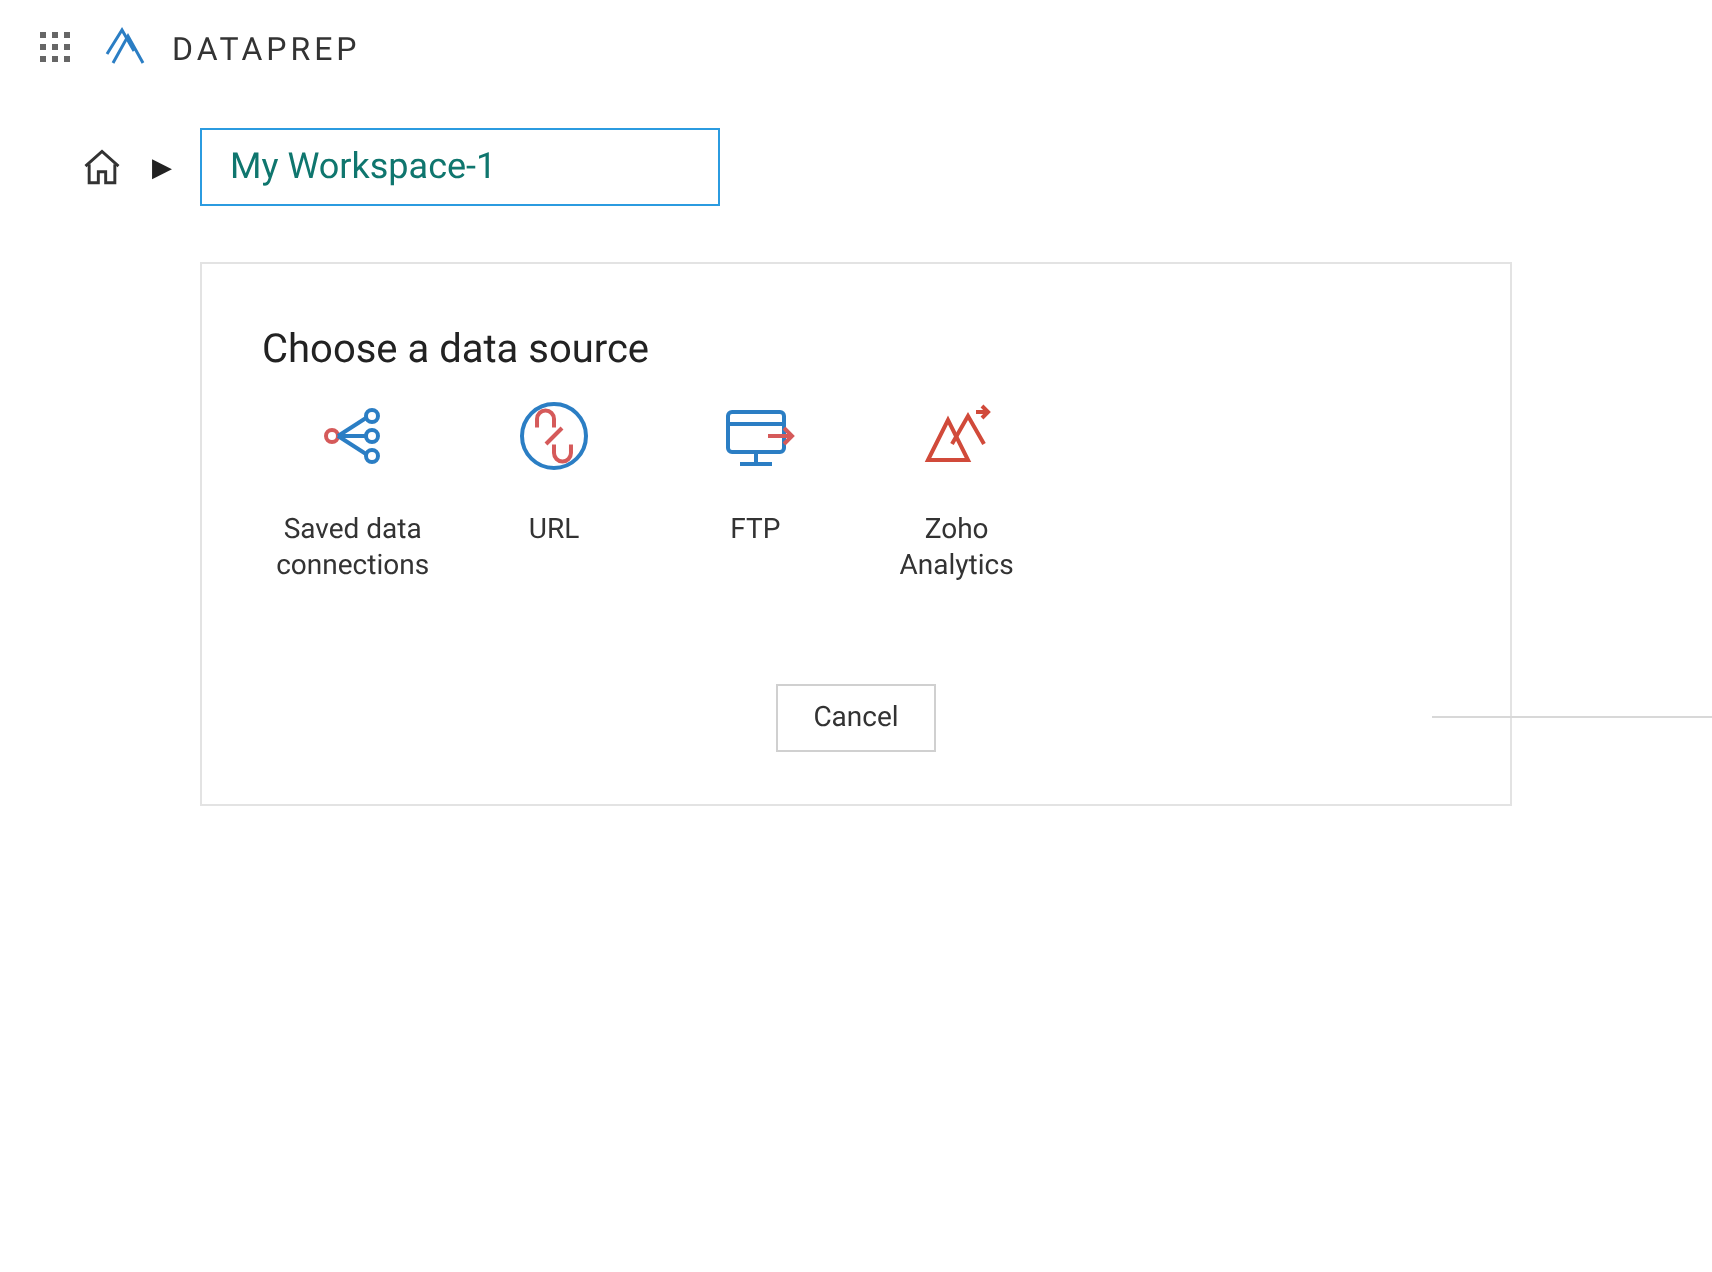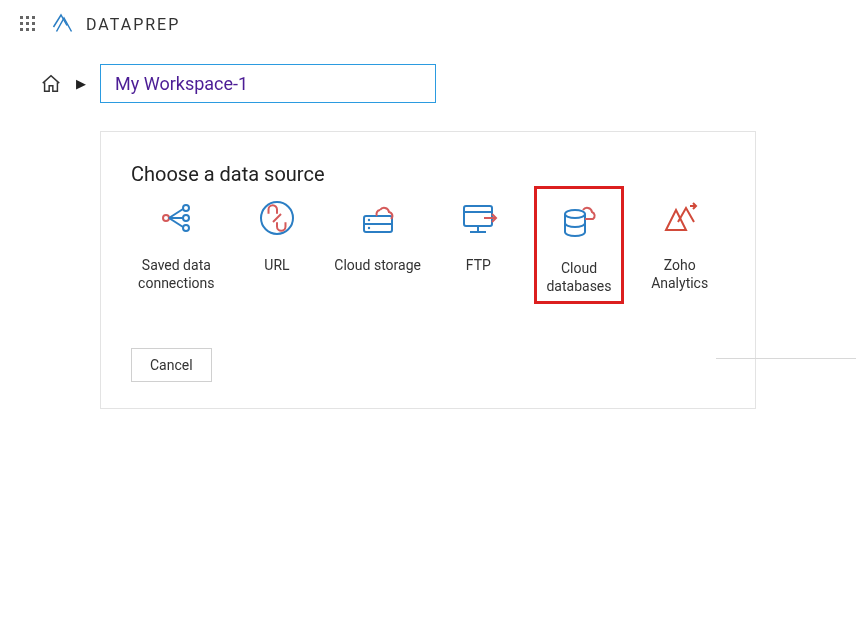--- a/index.html
+++ b/index.html
@@ -5,30 +5,30 @@
     * { margin:0; padding:0; box-sizing:border-box; }
     body { font-family:-apple-system,BlinkMacSystemFont,"Segoe UI",Roboto,Arial,sans-serif; background:#fff; color:#222; width:856px; height:636px; position:relative; }
     .topbar { display:flex; align-items:center; gap:16px; padding:12px 20px; }
     .apps-icon { width:16px; height:16px; display:inline-flex; color:#555; }
     .logo-wrap { display:flex; align-items:center; gap:10px; }
     .logo-icon { width:24px; height:24px; }
     .brand { font-size:16px; font-weight:400; letter-spacing:2px; color:#333; }
     .bc { display:flex; align-items:center; gap:14px; padding:16px 40px 10px 40px; }
     .home-icon { width:22px; height:22px; color:#333; }
     .bc-caret { font-size:13px; color:#222; }
-    .bc-input { border:1px solid #2b9be0; padding:8px 14px; font-size:18px; width:336px; font-family:inherit; color:#4c1d95; outline:none; }
+    .bc-input { border:1px solid #2b9be0; padding:8px 14px; font-size:18px; width:260px; font-family:inherit; color:#0f766e; outline:none; }
     .panel { border:1px solid #e3e3e3; margin:18px 100px 40px 100px; padding:30px 30px 26px 30px; }
     .panel-title { font-size:20px; font-weight:400; color:#222; }
     .grid { display:grid; grid-template-columns:repeat(6,1fr); row-gap:44px; column-gap:10px; }
     .src { display:flex; flex-direction:column; align-items:center; cursor:pointer; padding:6px 2px; }
     .src-icon { width:52px; height:52px; display:flex; align-items:center; justify-content:center; margin-bottom:12px; }
     .src-icon svg { width:40px; height:40px; }
     .src-label { font-size:14px; color:#333; text-align:center; line-height:1.3; }
     .highlight { border:3px solid #dc1f1f; }
-    .footer { display:flex; margin-top:44px; }
+    .footer { display:flex; justify-content:center; margin-top:44px; }
     .cancel-btn { border:1px solid #d0d0d0; background:#fff; padding:8px 18px; font-size:14px; color:#333; cursor:pointer; font-family:inherit; }
     .aside-line { position:absolute; right:0; top:358px; width:140px; height:1px; background:#d8d8d8; }
   </style>
 </head>
 <body>
 
 <div class="topbar">
   <span class="apps-icon">
     <svg viewBox="0 0 16 16">
         <g fill="#666">
@@ -96,59 +96,31 @@
               <path d="M23 17l3-3a4 4 0 0 0-6-6l-3 3" stroke="#d55a5a" transform="rotate(-45 20 20)"></path>
               <line x1="16" y1="24" x2="24" y2="16" stroke="#d55a5a"></line>
             </g>
           </svg>
       </span>
       <span class="src-label">URL</span>
     </div>
     <div class="src">
       <span class="src-icon">
         <svg viewBox="0 0 40 40">
-            <g fill="none" stroke-width="2">
-              <rect x="6" y="18" width="28" height="16" rx="2" stroke="#2b7ec4"></rect>
-              <line x1="6" y1="26" x2="34" y2="26" stroke="#2b7ec4"></line>
-              <circle cx="11" cy="22" r="1.2" fill="#2b7ec4"></circle>
-              <circle cx="11" cy="30" r="1.2" fill="#2b7ec4"></circle>
-              <path d="M22 12a5 5 0 0 1 9 2 4 4 0 0 1 2 7" stroke="#d55a5a"></path>
-              <path d="M22 12a4 4 0 0 0-3 6" stroke="#d55a5a"></path>
-            </g>
-          </svg>
-      </span>
-      <span class="src-label">Cloud storage</span>
-    </div>
-    <div class="src">
-      <span class="src-icon">
-        <svg viewBox="0 0 40 40">
             <g fill="none" stroke="#2b7ec4" stroke-width="2">
               <rect x="6" y="8" width="28" height="20" rx="2"></rect>
               <line x1="6" y1="14" x2="34" y2="14"></line>
               <line x1="20" y1="28" x2="20" y2="34"></line>
               <line x1="12" y1="34" x2="28" y2="34"></line>
               <line x1="26" y1="20" x2="38" y2="20" stroke="#d55a5a"></line>
               <polyline points="34,16 38,20 34,24" stroke="#d55a5a"></polyline>
             </g>
           </svg>
       </span>
       <span class="src-label">FTP</span>
-    </div>
-    <div class="src highlight">
-      <span class="src-icon">
-        <svg viewBox="0 0 40 40">
-            <g fill="none" stroke-width="2">
-              <ellipse cx="16" cy="13" rx="10" ry="4" stroke="#2b7ec4"></ellipse>
-              <path d="M6 13v18c0 2.2 4.5 4 10 4s10-1.8 10-4V13" stroke="#2b7ec4"></path>
-              <path d="M6 22c0 2.2 4.5 4 10 4s10-1.8 10-4" stroke="#2b7ec4"></path>
-              <path d="M24 9a5 5 0 0 1 9 2 4 4 0 0 1 1 7h-8" stroke="#d55a5a"></path>
-            </g>
-          </svg>
-      </span>
-      <span class="src-label">Cloud databases</span>
     </div>
     <div class="src">
       <span class="src-icon">
         <svg viewBox="0 0 40 40">
             <g fill="none" stroke="#d14a3a" stroke-width="2">
               <path d="M6 32 L16 12 L26 32 Z"></path>
               <path d="M18 24 L26 10 L34 24"></path>
               <line x1="30" y1="8" x2="36" y2="8"></line>
               <polyline points="33,5 36,8 33,11"></polyline>
             </g>

